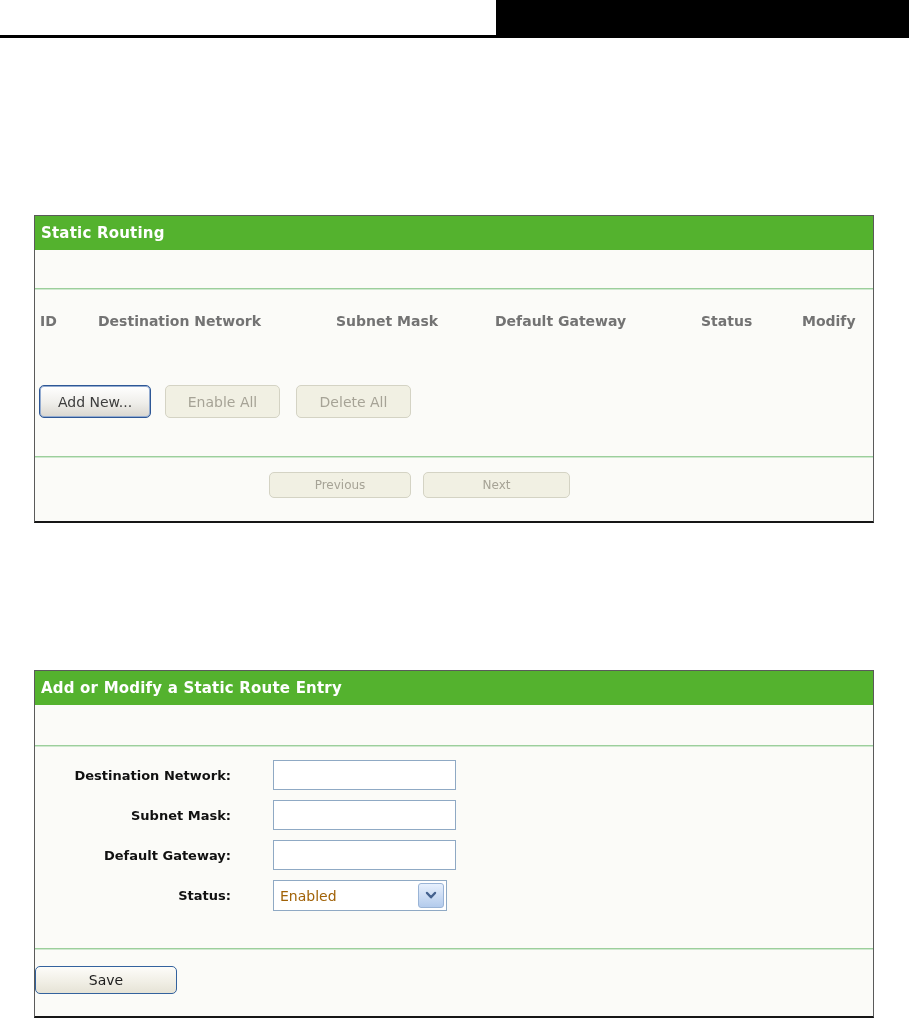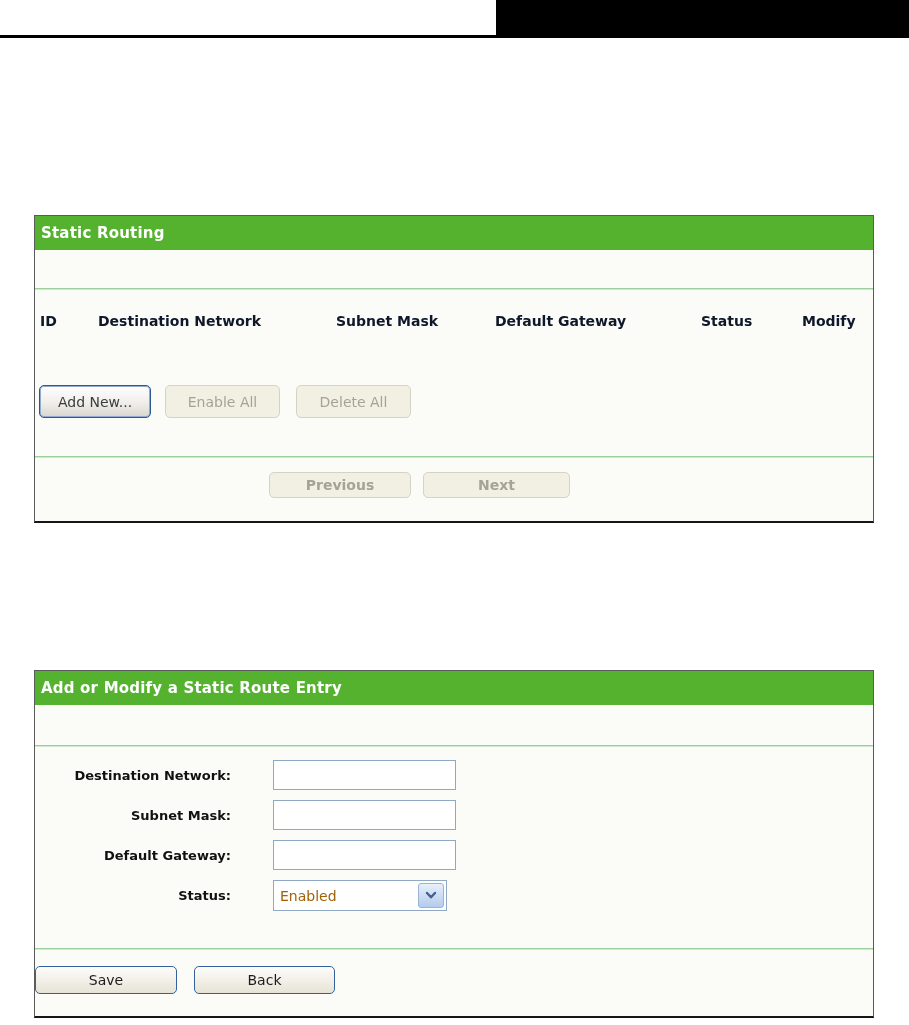--- a/index.html
+++ b/index.html
@@ -48,21 +48,21 @@
   .sep-b { margin-top:38px; }
   .sep-c { margin-top:40px; }
   .sep-d { margin-top:37px; }
 
   
   .thead {
     margin-top:21px; height:19px; padding-left:5px;
     display:grid;
     grid-template-columns:58px 238px 159px 206px 101px auto;
     align-items:center;
-    font-weight:bold; font-size:14px; color:#0f172a;
+    font-weight:bold; font-size:14px; color:#737373;
   }
 
   
   button {
     font-family:"DejaVu Sans","Liberation Sans",sans-serif;
     font-size:14px; cursor:default; padding:4px;
   }
   .btn-row {
     margin-top:55px; height:33px;
     display:flex; align-items:center;
@@ -83,21 +83,21 @@
   .m1 { margin-left:14px; }
   .m2 { margin-left:17px; }
   .m3 { margin-left:16px; }
 
   .pager-row {
     margin-top:14px; margin-left:234px;
     display:flex; gap:12px; align-items:center;
   }
   .pager-prev { width:142px; height:26px; }
   .pager-next { width:147px; height:26px; }
-  .pager-row .btn-disabled { font-size:14px;font-weight:bold; }
+  .pager-row .btn-disabled { font-size:12px; }
 
   
   .form { margin-top:13px; }
   .form-row { display:flex; align-items:center; margin-bottom:10px; }
   .form-row.last { margin-bottom:0; }
   .form-label {
     width:196px; text-align:right;
     font-weight:bold; font-size:13px; color:#111111;
   }
   .form-control { margin-left:42px; }
@@ -209,15 +209,14 @@
           </span>
         </span>
       </span>
     </div>
   </div>
 
   <div class="sep sep-d"></div>
 
   <div class="action-row">
     <button class="btn-action btn-save">Save</button>
-    <button class="btn-action btn-back">Back</button>
   </div>
 </section>
 
 </body></html>

